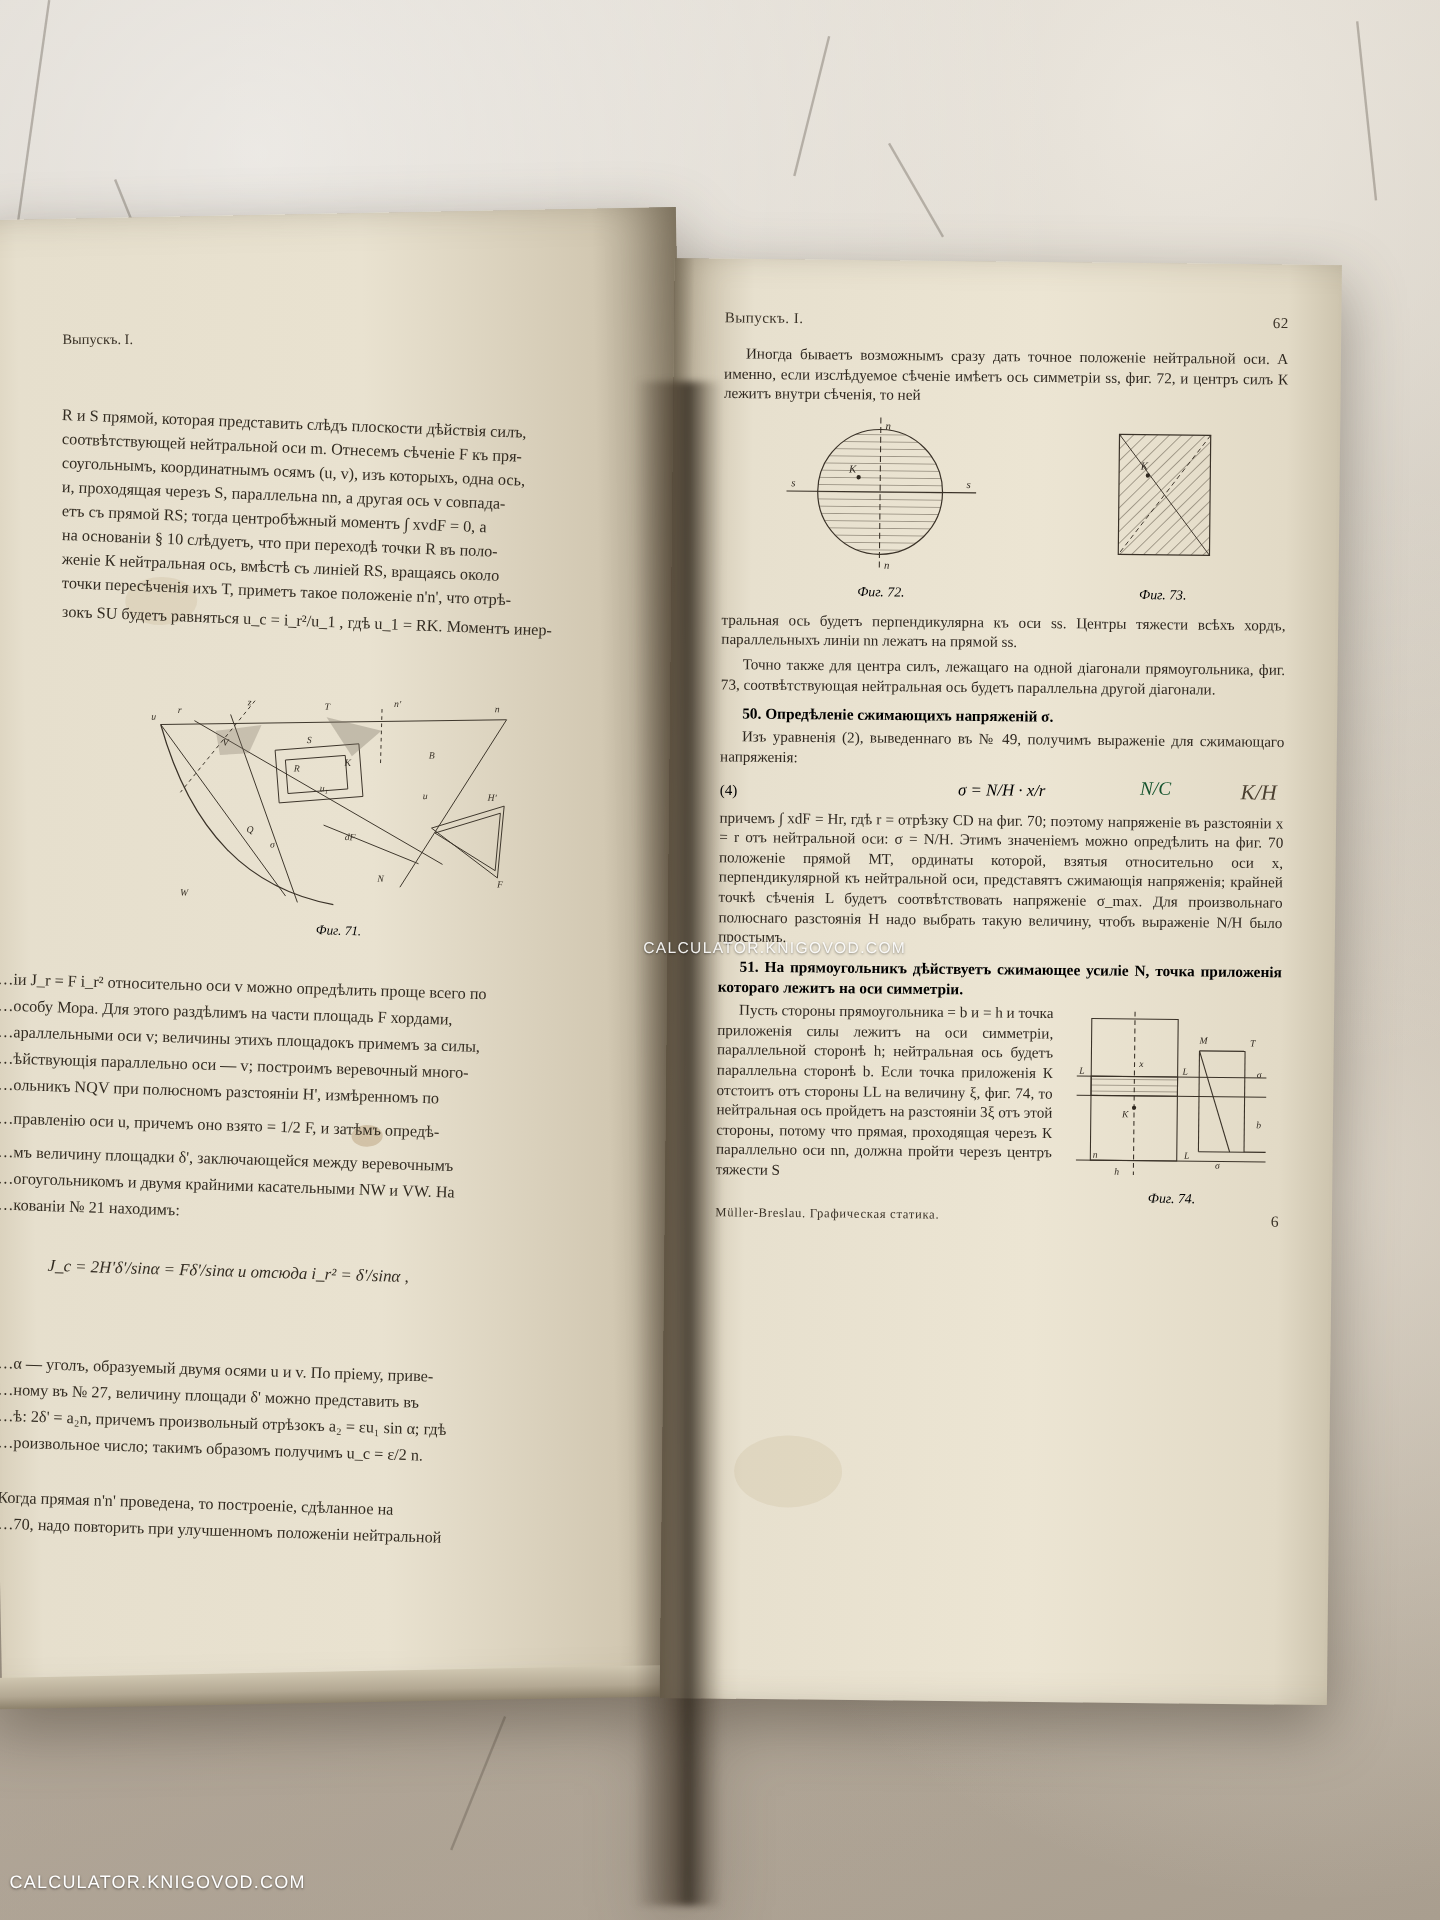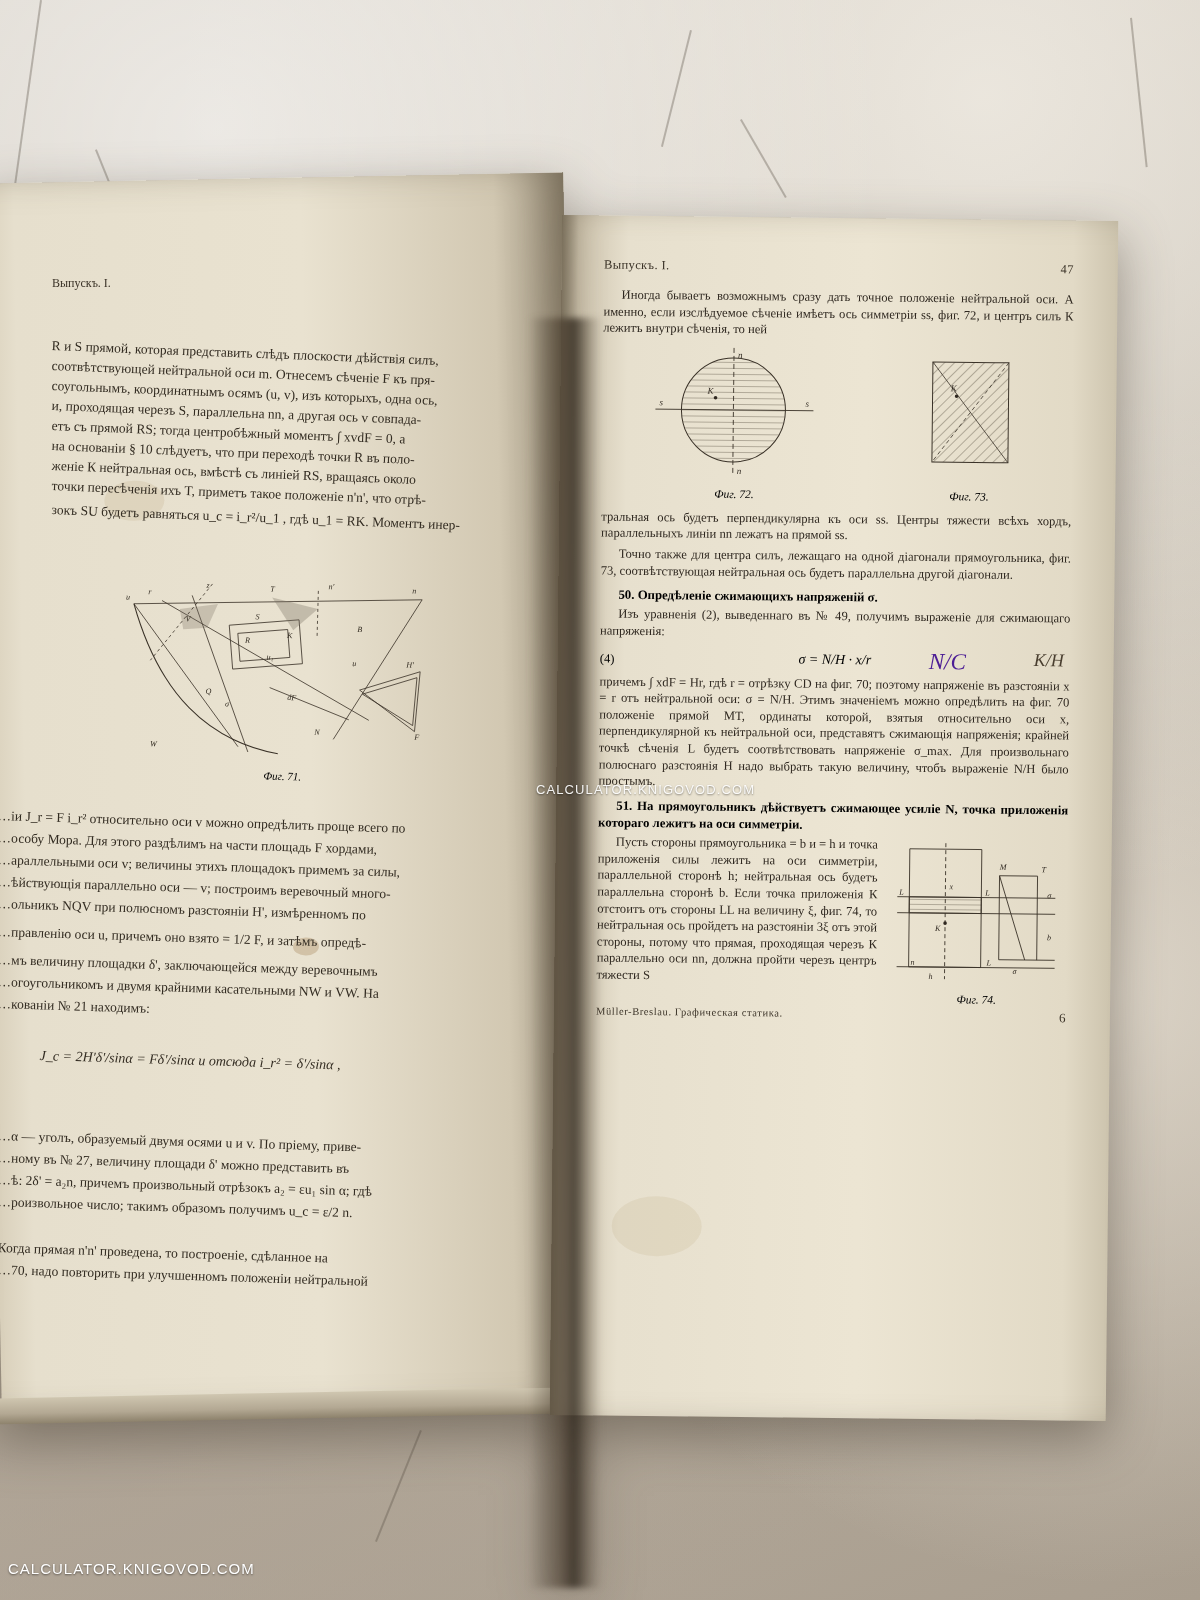--- a/index.html
+++ b/index.html
@@ -215,21 +215,21 @@
     <div class="lt" style="left:-2px;top:1094px;transform:rotate(1.8deg);">…70, надо повторить при улучшенномъ положеніи нейтральной</div>
   </div>
 
   <div class="page page-right">
     <div class="stain" style="left:60px;top:980px;width:90px;height:60px;background:rgba(160,125,70,.10);"></div>
   </div>
 
   <div class="rt-wrap">
     <div class="hdr">
       <span>Выпускъ. I.</span>
-      <span>47</span>
+      <span>62</span>
     </div>
 
     <p class="body">Иногда бываетъ возможнымъ сразу дать точное положеніе ней­тральной оси. А именно, если изслѣдуемое сѣченіе имѣетъ ось сим­метріи ss, фиг. 72, и центръ силъ К лежитъ внутри сѣченія, то ней­</p>
 
     <div class="fig-row">
       <div class="fig-box">
         <svg width="180" height="140" viewBox="0 0 180 140">
           <defs>
             <pattern id="h1" width="6" height="6" patternUnits="userSpaceOnUse" patternTransform="rotate(0)">
               <line x1="0" y1="0" x2="6" y2="0" stroke="#463d31" stroke-width="0.7"></line>
@@ -270,21 +270,21 @@
 
     <p class="body noind" style="margin-top:10px;">тральная ось будетъ перпендикулярна къ оси ss. Центры тяжести всѣхъ хордъ, параллельныхъ линіи nn лежатъ на прямой ss.</p>
     <p class="body">Точно также для центра силъ, лежащаго на одной діагонали прямоугольника, фиг. 73, соотвѣтствующая нейтральная ось будетъ параллельна другой діагонали.</p>
 
     <div class="sec-title">50. Опредѣленіе сжимающихъ напряженій σ.</div>
     <p class="body">Изъ уравненія (2), выведеннаго въ № 49, получимъ выраженіе для сжимающаго напряженія:</p>
 
     <div class="formula">
       <span class="eqnum">(4)</span>
       <span>σ = N/H · x/r</span>
-      <span style="position:absolute;right:104px;top:-4px;font-size:23px;color:#4c1d95;">N/C</span>
+      <span style="position:absolute;right:94px;top:-4px;font-size:16px;color:#14532d;">N/C</span>
       <span style="position:absolute;right:6px;top:-4px;font-size:18px;color:#4a3f30;">K/H</span>
     </div>
 
     <p class="body noind">причемъ ∫ xdF = Hr, гдѣ r = отрѣзку CD на фиг. 70; поэтому на­пряженіе въ разстояніи x = r отъ нейтральной оси: σ = N/H. Этимъ значеніемъ можно опредѣлить на фиг. 70 положеніе прямой MT, орди­наты которой, взятыя относительно оси x, перпендикулярной къ нейтральной оси, представятъ сжимающія напряженія; крайней точкѣ сѣченія L будетъ соотвѣтствовать напряженіе σ_max. Для произ­вольнаго полюснаго разстоянія H надо выбрать такую величину, чтобъ выраженіе N/H было простымъ.</p>
 
     <div class="sec-title">51. На прямоугольникъ дѣйствуетъ сжимающее усиліе N, точка приложенія котораго лежитъ на оси симметріи.</div>
 
     <div class="fig74">
       <svg width="180" height="150" viewBox="0 0 180 150">
         <defs>

